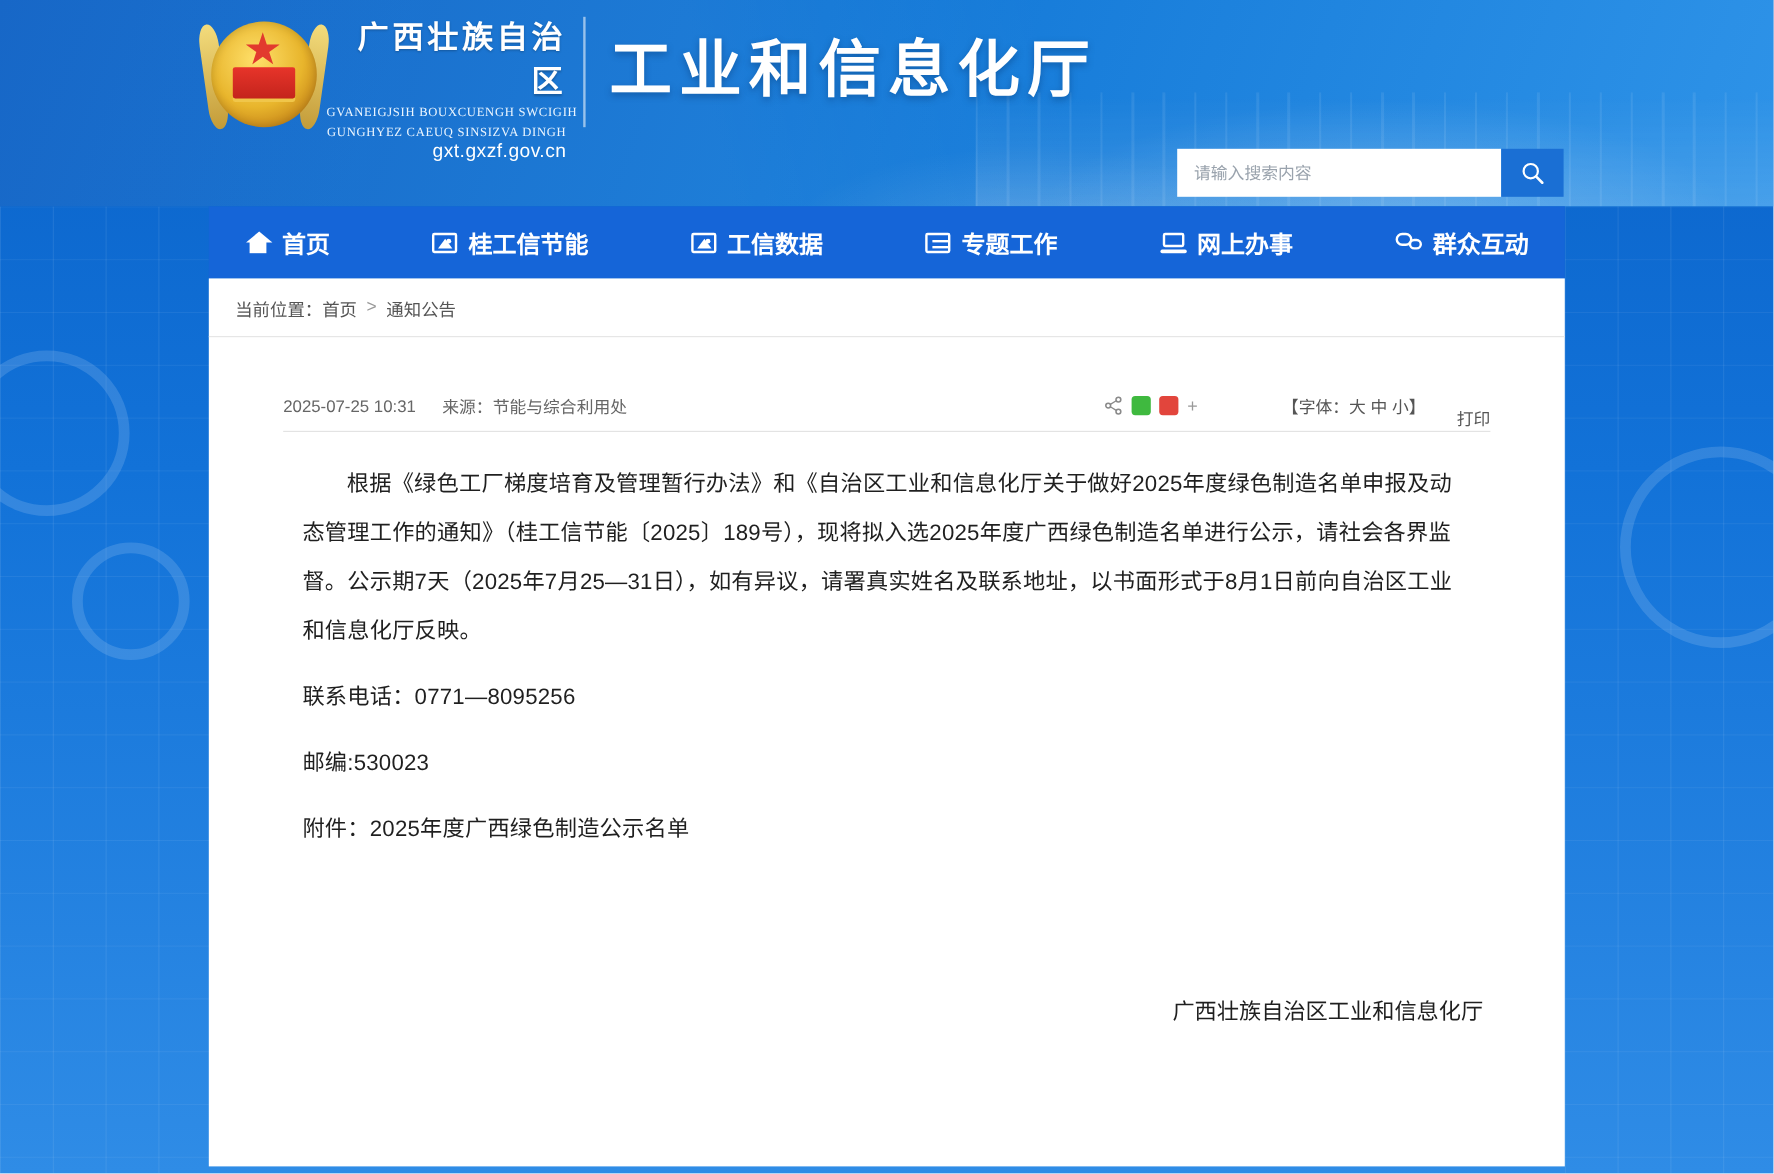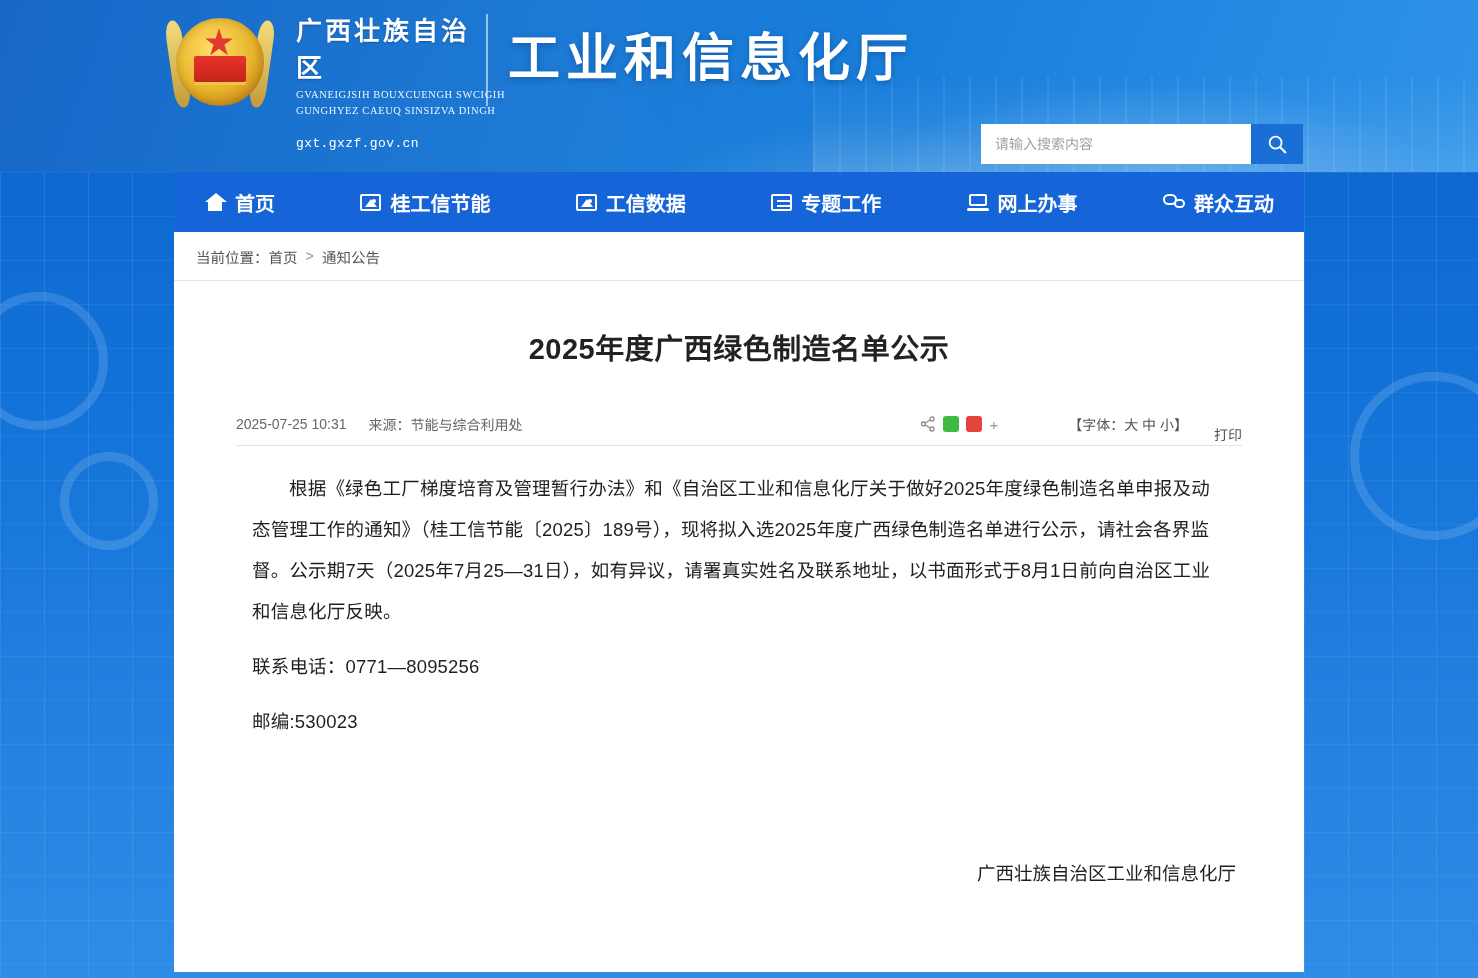--- a/index.html
+++ b/index.html
@@ -93,46 +93,46 @@
     top: 8px;
     width: 16px; height: 88px;
     background: linear-gradient(180deg, rgba(255,226,120,.95), rgba(214,160,40,.9));
     border-radius: 50% / 20%;
   }
   .emblem .wheat-l { left: 2px; transform: rotate(-8deg); }
   .emblem .wheat-r { right: 2px; transform: rotate(8deg); }
 
   .title-block {
     position: absolute;
-    left: 296px;
+    left: 272px;
     top: 10px;
     width: 200px;
-    text-align: left;
+    text-align: right;
     color: #ffffff;
   }
   .title-cn {
     font-size: 26px;
     letter-spacing: 3px;
     font-weight: 700;
     text-shadow: 0 1px 2px rgba(0,0,0,.25);
   }
   .title-zh-1, .title-zh-2 {
     font-size: 10.5px;
     letter-spacing: .6px;
     margin-top: 5px;
     color: #ecf6ff;
     font-family: "Liberation Serif", serif;
     white-space: nowrap;
   }
   .title-url {
-    margin-top: 20px;
-    font-size: 13px;
+    margin-top: 2px;
+    font-size: 16px;
     color: #ffffff;
     letter-spacing: .4px;
-    font-family: Liberation Mono, monospace;
+    font-family: Liberation Sans, sans-serif;
   }
   .divider-v {
     position: absolute;
     left: 486px;
     top: 14px;
     width: 2px;
     height: 92px;
     background: rgba(255,255,255,.55);
   }
   .main-title {
@@ -446,21 +446,20 @@
   <div class="content-wrap">
 
     <div class="breadcrumb">
       <span>当前位置：</span>
       <a href="#">首页</a>
       <span class="sep">&gt;</span>
       <a href="#">通知公告</a>
     </div>
 
     <div class="article">
-      <div class="art-title">2025年度广西绿色制造名单公示</div>
 
       <div class="meta-bar">
         <div class="meta-left">
           <span>2025-07-25 10:31</span>
           <span>来源：节能与综合利用处</span>
         </div>
         <div class="meta-right">
           <span class="share-group">
             <span class="share-ic share-node">
               <svg width="16" height="16" viewBox="0 0 16 16">
@@ -477,20 +476,21 @@
           </span>
           <span class="font-ctl"><span>【字体：</span><span>大</span>&nbsp;<span>中</span>&nbsp;<span>小</span><span>】</span></span>
           <span class="print-btn">打印</span>
         </div>
       </div>
 
       <div class="body-text">
         <p class="p-indent">根据《绿色工厂梯度培育及管理暂行办法》和《自治区工业和信息化厅关于做好2025年度绿色制造名单申报及动态管理工作的通知》（桂工信节能〔2025〕189号），现将拟入选2025年度广西绿色制造名单进行公示，请社会各界监督。公示期7天（2025年7月25—31日），如有异议，请署真实姓名及联系地址，以书面形式于8月1日前向自治区工业和信息化厅反映。</p>
         <p class="p-line">联系电话：0771—8095256</p>
         <p class="p-line">邮编:530023</p>
+        <p class="p-line">附件：2025年度广西绿色制造公示名单</p>
       </div>
 
       <div class="sign">
         <div>广西壮族自治区工业和信息化厅</div>
 
       </div>
     </div>
   </div>
 </div>
 

